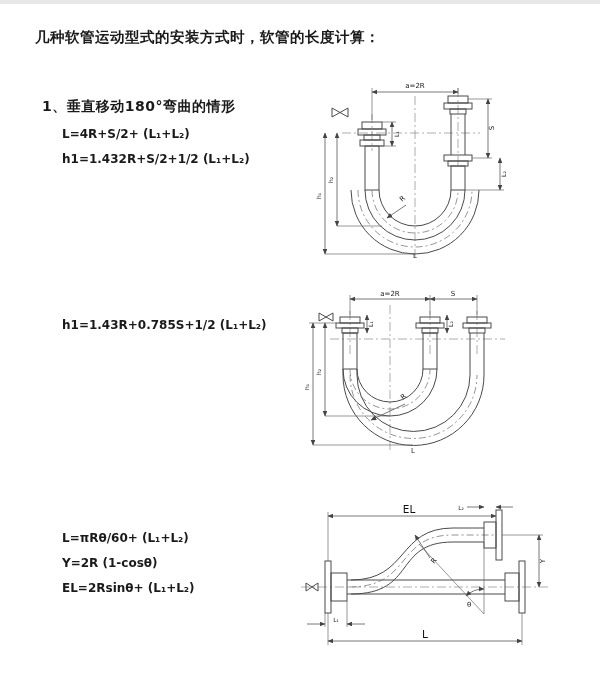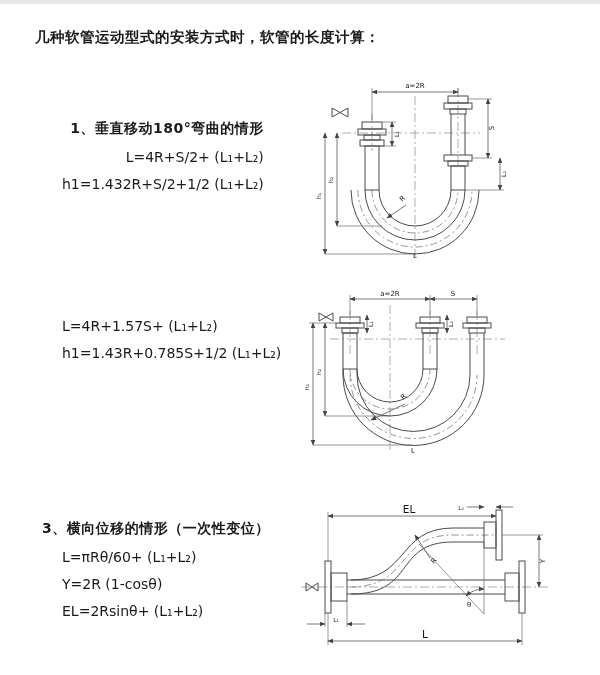--- a/index.html
+++ b/index.html
@@ -4,52 +4,50 @@
 <style>
   html,body{margin:0;padding:0;background:#e8e8e8;}
   .page{
     position:relative;width:600px;height:675px;background:#ffffff;
     font-family:"DejaVu Sans","Liberation Sans",sans-serif;color:#1a1a1a;
     overflow:hidden;margin:4px auto;
   }
   .title{position:absolute;left:35px;top:24px;font-size:14.5px;font-weight:700;letter-spacing:.5px;}
   .sec{position:absolute;left:42px;}
   .sec .head{font-size:14px;font-weight:700;letter-spacing:.5px;}
-  .formula{font-size:14px;font-weight:400;margin:11px 0 0 20px;white-space:pre;}
+  .formula{font-size:12px;font-weight:700;margin:11px 0 0 20px;white-space:pre;}
   .diag{position:absolute;}
   
   .ln{stroke:#4a4a4a;stroke-width:1;fill:none;}
   .thin{stroke:#6a6a6a;stroke-width:.7;fill:none;}
   .cl{stroke:#8a8a8a;stroke-width:.7;fill:none;stroke-dasharray:9 3 2 3;}
   .cld{stroke:#7a7a7a;stroke-width:.8;fill:none;stroke-dasharray:7 3 2 3;}
   .dim{stroke:#555;stroke-width:.8;fill:none;}
   .lbl{font-family:"DejaVu Sans",sans-serif;font-size:7px;fill:#222;}
   .lbl2{font-family:"DejaVu Sans",sans-serif;font-size:6px;fill:#222;}
   .big{font-family:"DejaVu Sans",sans-serif;font-size:10.5px;fill:#111;}
 </style>
 </head>
 <body>
 
 <div class="page">
 
   <div class="title">几种软管运动型式的安装方式时，软管的长度计算：</div>
 
-  <div class="sec" style="top:116px;text-align:right;">
+  <div class="sec" style="top:94px;">
     <div class="head">1、垂直移动180°弯曲的情形</div>
     <div class="formula">L=4R+S/2+ (L₁+L₂)</div>
     <div class="formula">h1=1.432R+S/2+1/2 (L₁+L₂)</div>
   </div>
 
   <div class="sec" style="top:303px;">
-    <div class="formula">L=4R+1.57S+ (L₁+L₂)</div>
     <div class="formula">h1=1.43R+0.785S+1/2 (L₁+L₂)</div>
   </div>
 
   <div class="sec" style="top:516px;">
-    <div class="head">3、横向位移的情形（一次性变位）</div>
     <div class="formula">L=πRθ/60+ (L₁+L₂)</div>
     <div class="formula">Y=2R (1-cosθ)</div>
     <div class="formula">EL=2Rsinθ+ (L₁+L₂)</div>
   </div>
 
   <svg class="diag" style="left:312px;top:72px;" width="215" height="185" viewBox="0 0 215 185">
     <defs>
       <marker id="a1" markerWidth="8" markerHeight="8" refX="6.5" refY="3" orient="auto-start-reverse">
         <path d="M0,0 L7,3 L0,6 z" fill="#444"></path>
       </marker>

